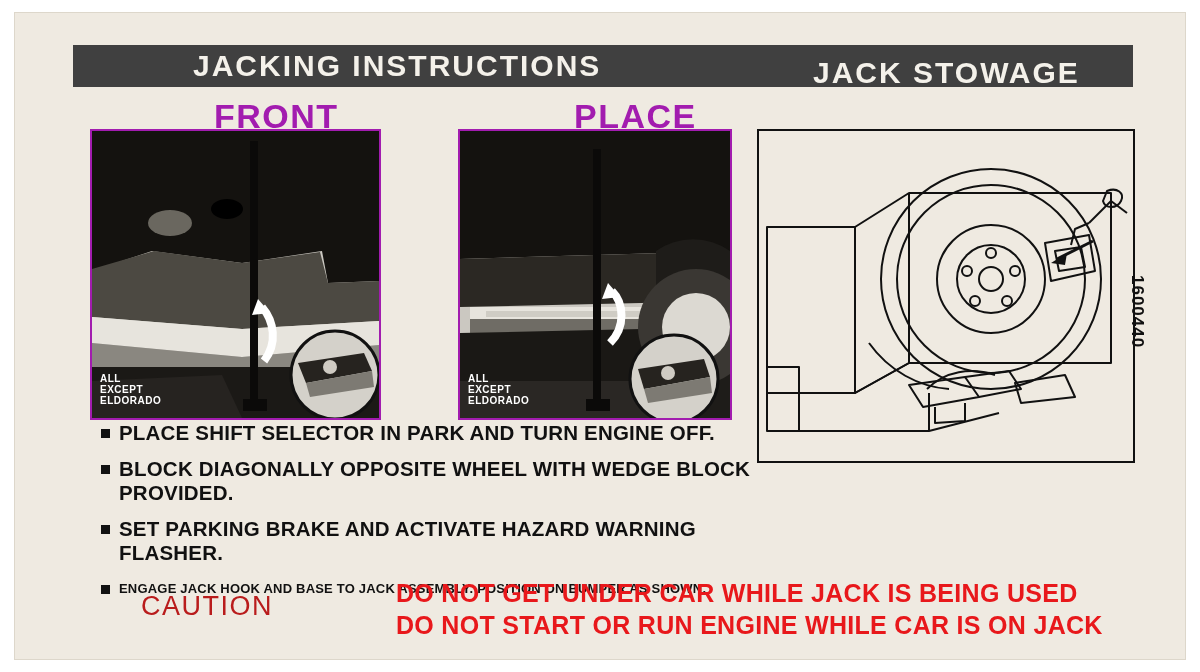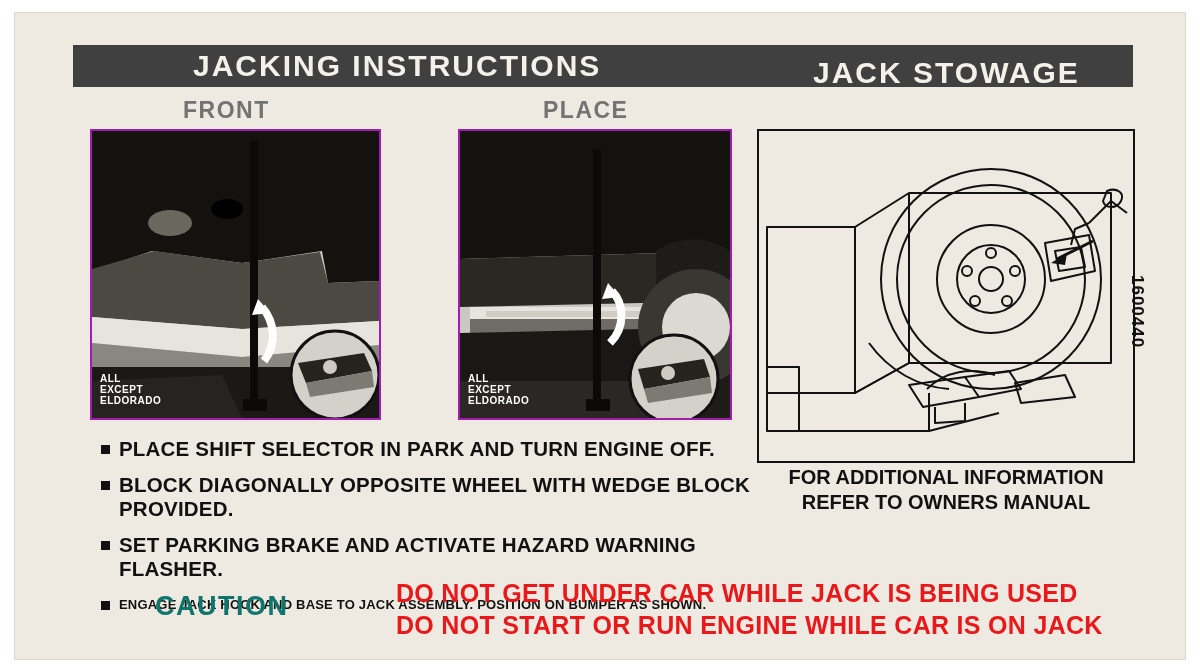--- a/index.html
+++ b/index.html
@@ -55,23 +55,24 @@
     top: 0;
     height: 56px;
     display: flex;
     align-items: center;
   }
 
   
   .panel-caption {
     position: absolute;
     font-weight: bold;
-    font-size: 23px;
+    font-size: 34px;
     letter-spacing: 1.5px;
-    color: #737373;
+    color: #a21caf;
+    margin-left: 31px;
   }
   #caption-front { left: 168px; top: 84px; }
   #caption-rear  { left: 528px; top: 84px; }
 
   
   .photo {
     position: absolute;
     background: #c9c6bf;
     border: 2px solid #a21caf;
     overflow: hidden;
@@ -112,21 +113,20 @@
     transform-origin: left top;
     white-space: nowrap;
   }
 
   
   #instructions {
     position: absolute;
     left: 86px;
     top: 408px;
     width: 660px;
-    margin-top: 16px;
   }
   .instr-item {
     display: flex;
     align-items: flex-start;
     margin-bottom: 12px;
   }
   .bullet {
     width: 9px;
     height: 9px;
     background: #111;
@@ -152,25 +152,25 @@
     text-align: center;
     font-size: 20px;
     font-weight: bold;
     color: #111;
     line-height: 25px;
   }
 
   
   #caution-label {
     position: absolute;
-    left: 140px;
+    left: 126px;
     top: 578px;
     font-size: 27px;
-    font-weight: bold;
-    color: #0f766e;
+    font-weight: normal;
+    color: #b91c1c;
     letter-spacing: 1.5px;
   }
   #caution-lines {
     position: absolute;
     left: 333px;
     top: 564px;
     width: 740px;
     color: #e8181b;
     font-size: 25px;
     font-weight: bold;
@@ -325,24 +325,20 @@
     <div class="instr-item">
       <span class="bullet"></span>
       <span class="instr-text">SET PARKING BRAKE AND ACTIVATE HAZARD WARNING FLASHER.</span>
     </div>
     <div class="instr-item instr-wide">
       <span class="bullet"></span>
       <span class="instr-text">ENGAGE JACK HOOK AND BASE TO JACK ASSEMBLY. POSITION ON BUMPER AS SHOWN.</span>
     </div>
   </div>
 
-  <div id="manual-note">
-    <div>FOR ADDITIONAL INFORMATION</div>
-    <div>REFER TO OWNERS MANUAL</div>
-  </div>
 
   <div id="caution-label">CAUTION</div>
   <div id="caution-lines">
     <div>DO NOT GET UNDER CAR WHILE JACK IS BEING USED</div>
     <div>DO NOT START OR RUN ENGINE WHILE CAR IS ON JACK</div>
   </div>
 
 </div>
 
 </body></html>

